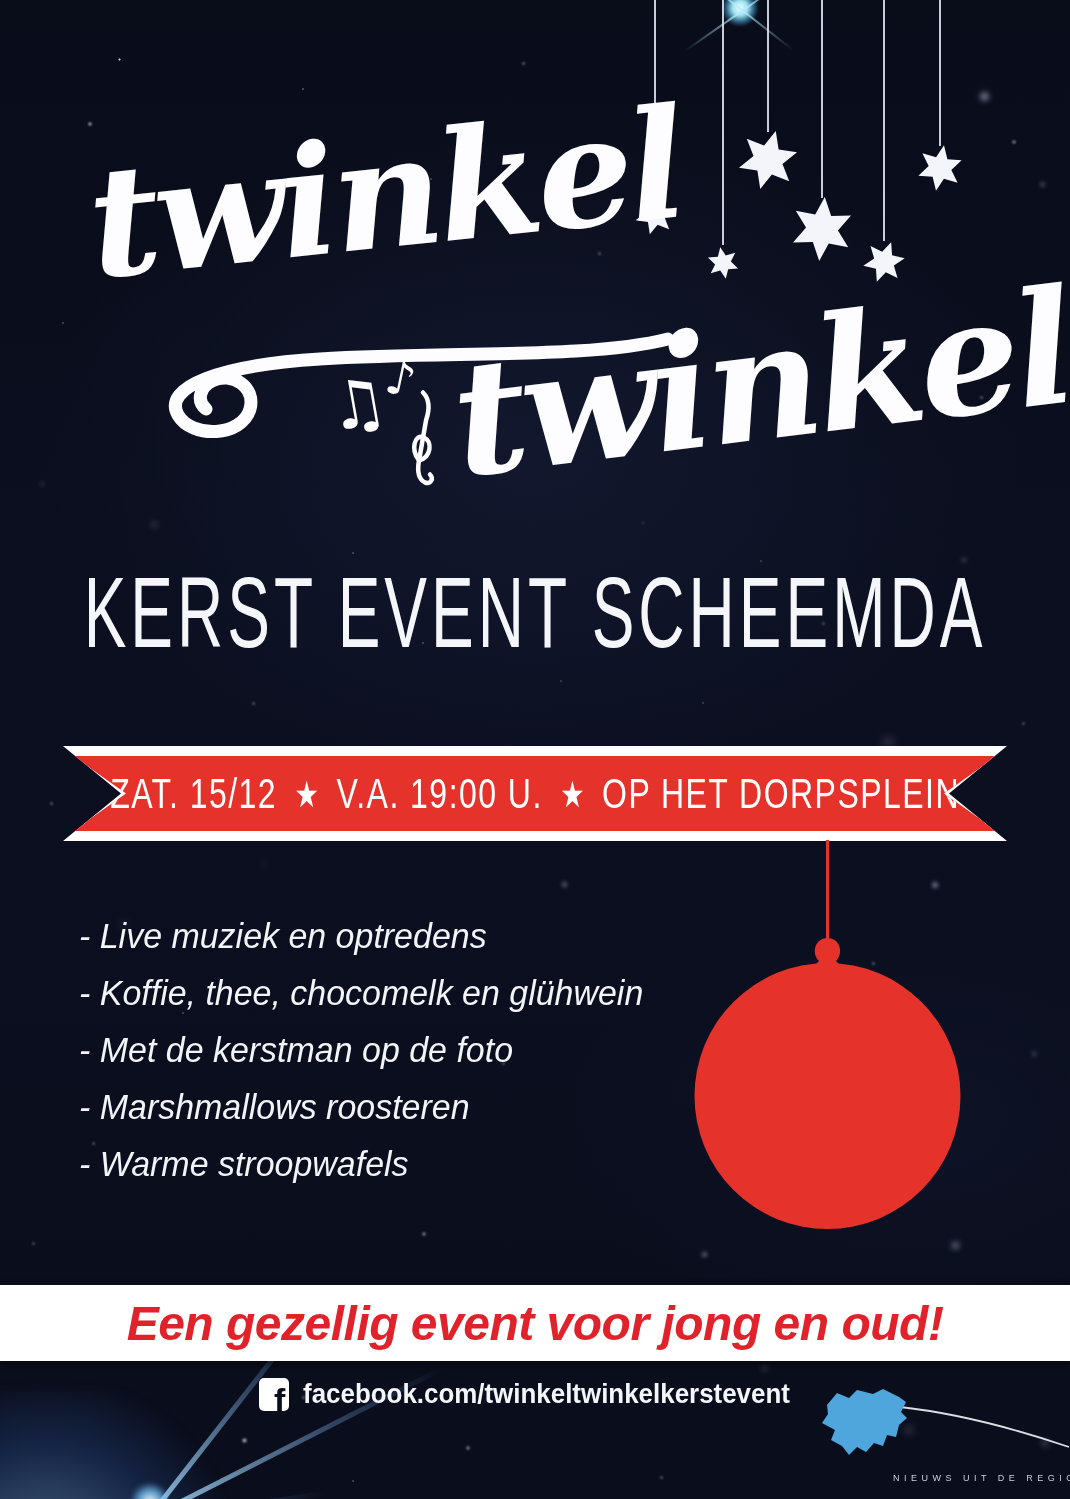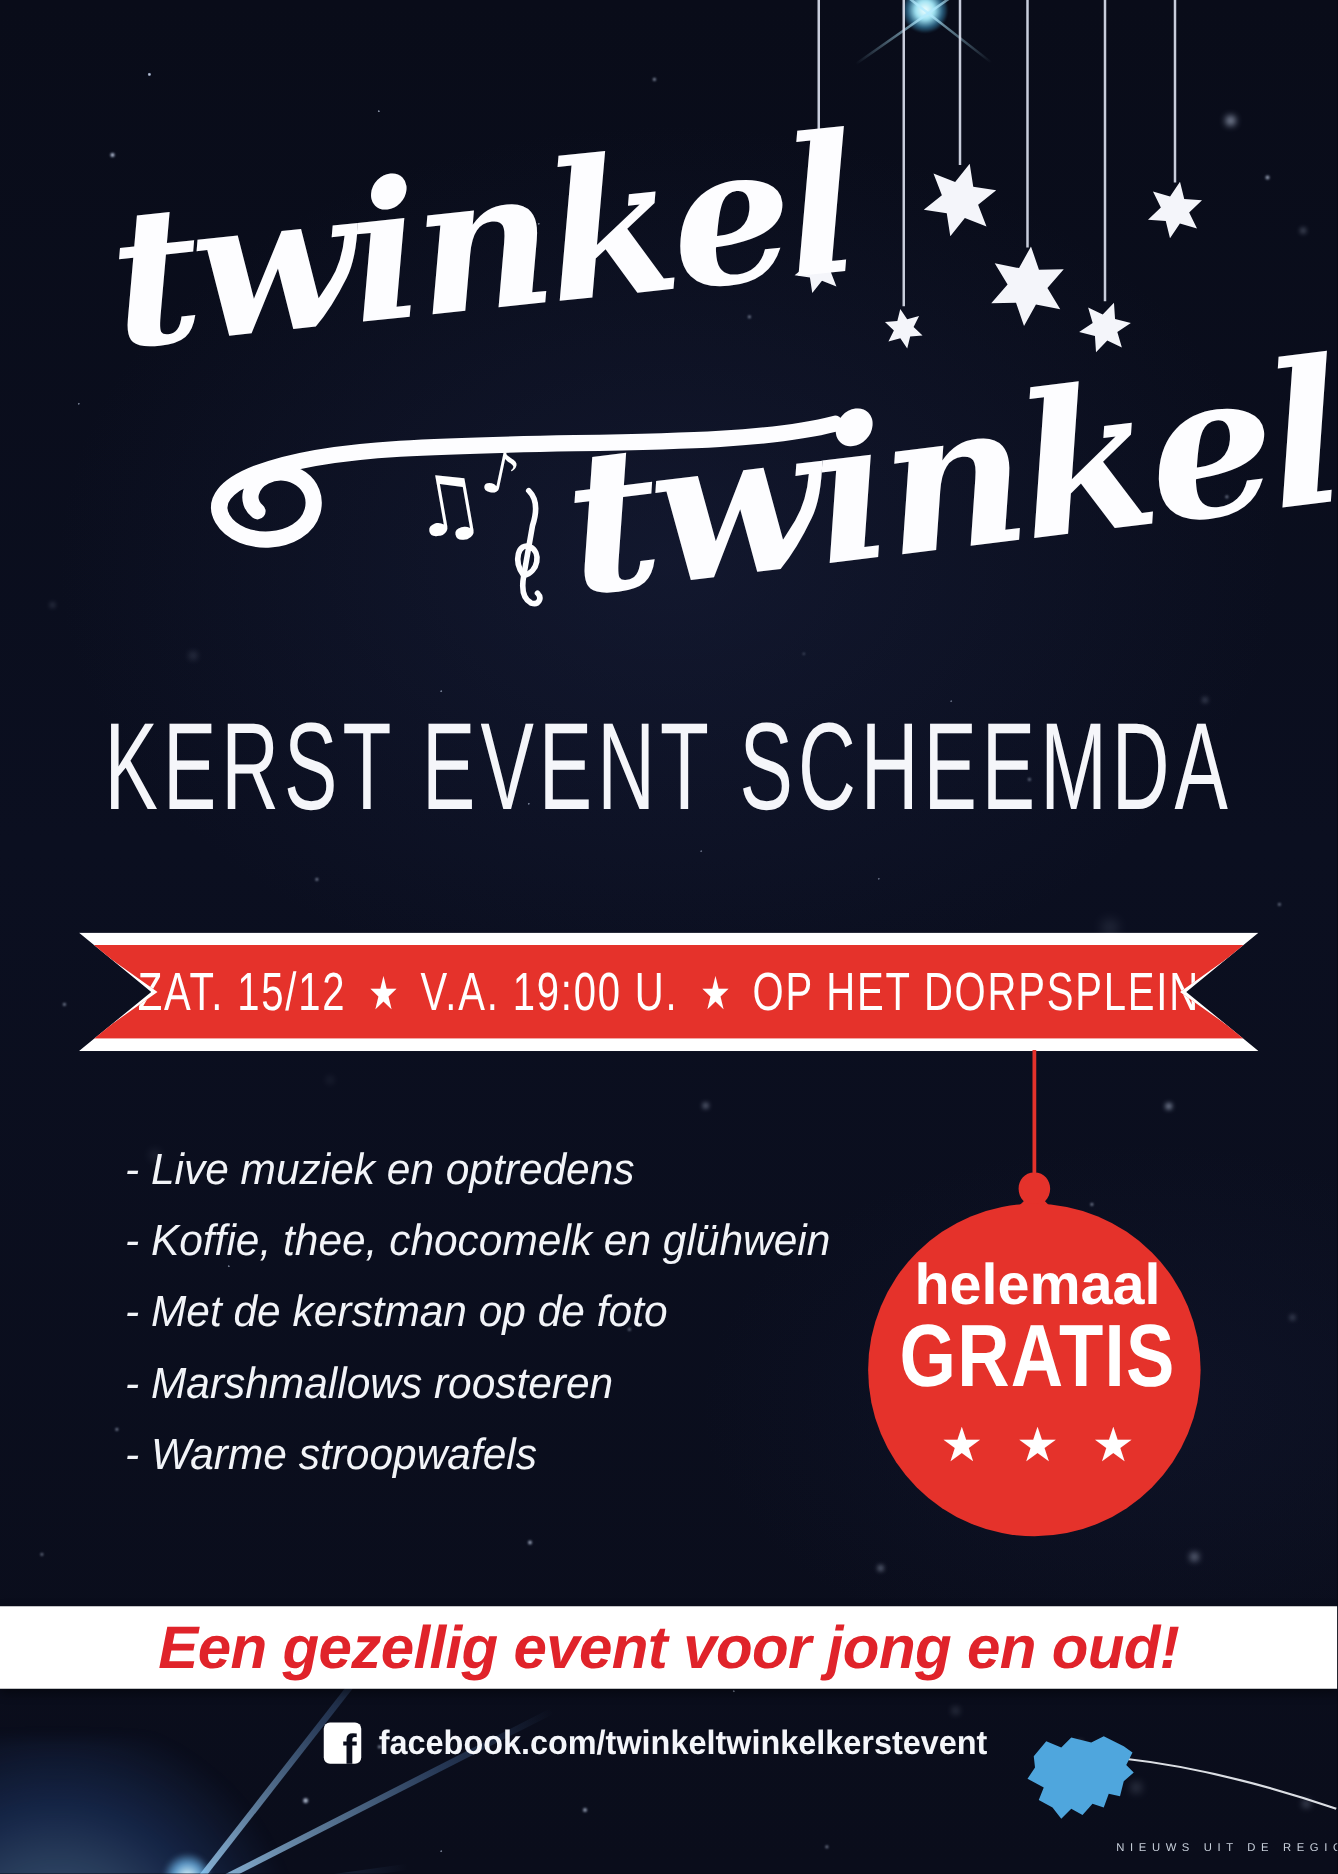--- a/index.html
+++ b/index.html
@@ -36,30 +36,30 @@
   
   .ribbon{position:absolute;left:63px;top:746px;width:944px;height:95px;background:#ffffff;
     clip-path:polygon(0 0,100% 0,calc(100% - 58px) 50%,100% 100%,0 100%,58px 50%);}
   .ribbon-inner{position:absolute;left:10px;right:10px;top:10px;bottom:10px;background:#e5322b;
     clip-path:polygon(0 0,100% 0,calc(100% - 53px) 50%,100% 100%,0 100%,53px 50%);
     display:flex;align-items:center;justify-content:center;}
   .ribbon-text{display:flex;align-items:center;gap:18px;transform:scale(.97,1.3);white-space:nowrap;
     font-size:33px;letter-spacing:1.5px;color:#fff;font-weight:400;}
   .rstar{font-size:28px;letter-spacing:0;}
   
-  .features{position:absolute;left:100px;top:916px;}
+  .features{position:absolute;left:79px;top:916px;}
   .feat{height:57px;font-size:35px;font-style:italic;color:#f2f4f8;transform:scaleX(.97);transform-origin:0 0;white-space:nowrap;}
   
   .ornament{position:absolute;left:690px;top:834px;}
   .ball-text{position:absolute;left:700px;top:1002px;width:260px;text-align:center;color:#fff;}
   .bt1{font-size:46px;font-weight:700;line-height:50px;}
   .bt2{font-size:58px;font-weight:700;line-height:60px;transform:scale(1,1.22);transform-origin:50% 50%;margin-top:4px;letter-spacing:1px;}
   .bt3{font-size:38px;letter-spacing:8px;margin-top:18px;text-indent:8px;}
   
-  .banner{position:absolute;left:0;top:1285px;width:1070px;height:66px;background:#ffffff;
+  .banner{position:absolute;left:0;top:1285px;width:1070px;height:76px;background:#ffffff;
     display:flex;align-items:center;justify-content:center;box-shadow:0 3px 8px rgba(0,0,0,.45);text-align:right;}
   .banner span{color:#e0232a;font-size:48px;font-weight:700;font-style:italic;white-space:nowrap;letter-spacing:-.5px;}
   
   .fbrow{position:absolute;left:0;top:1378px;width:1070px;display:flex;justify-content:center;align-items:center;gap:14px;}
   .fbicon{width:30px;height:33px;background:#fff;border-radius:5px;position:relative;overflow:hidden;}
   .fbicon span{position:absolute;right:4px;bottom:-9px;font-size:34px;font-weight:700;color:#0a0d1c;font-style:normal;}
   .fburl{font-size:27px;font-weight:700;color:#f4f6fa;transform:scaleX(.96);transform-origin:0 50%;white-space:nowrap;}
   
   .brand{position:absolute;left:805px;top:1385px;width:265px;height:110px;}
   .brand svg{position:absolute;left:0;top:0;}
@@ -198,25 +198,20 @@
     <div class="feat">- Marshmallows roosteren</div>
     <div class="feat">- Warme stroopwafels</div>
   </div>
 
   <svg class="ornament" width="280" height="410" viewBox="0 0 280 410">
     <line x1="137.5" y1="6" x2="137.5" y2="140" stroke="#e5322b" stroke-width="3"></line>
     <path d="M116,172 L116,150 C116,138 124,132 129,127 C121,119 125,104 137.5,104 C150,104 154,119 146,127 C151,132 159,138 159,150 L159,172 Z" fill="#e5322b"></path>
     <circle cx="137.5" cy="262" r="133" fill="#e5322b"></circle>
   </svg>
 
-  <div class="ball-text">
-    <div class="bt1">helemaal</div>
-    <div class="bt2">GRATIS</div>
-    <div class="bt3">★ ★ ★</div>
-  </div>
 
   <div class="flare-glow"></div>
   <div class="ray" style="width:330px;transform:rotate(-27deg);"></div>
   <div class="ray" style="width:260px;transform:rotate(-52deg);"></div>
   <div class="ray" style="width:180px;transform:rotate(-8deg);opacity:.5;"></div>
   <div class="flare-core"></div>
 
   <div class="banner">
     <span>Een gezellig event voor jong en oud!</span>
   </div>

